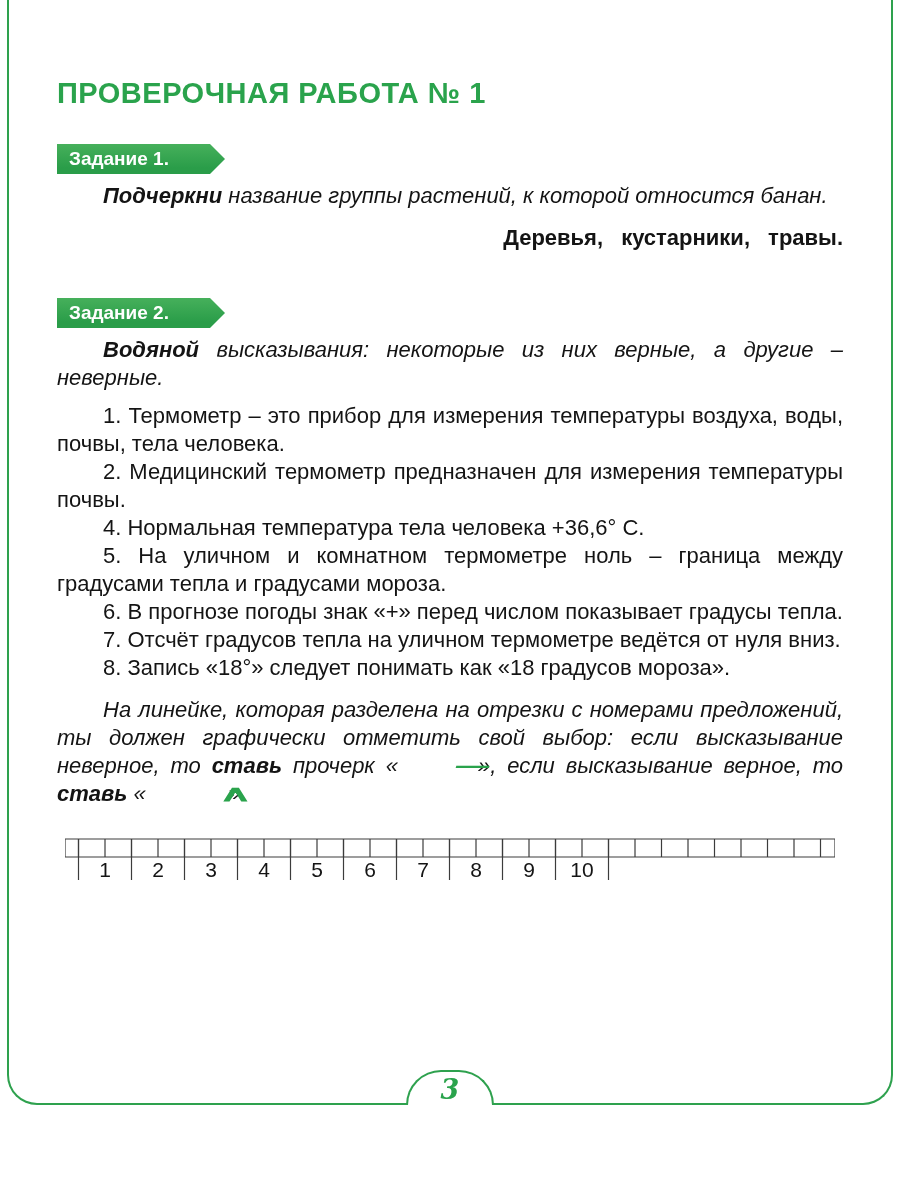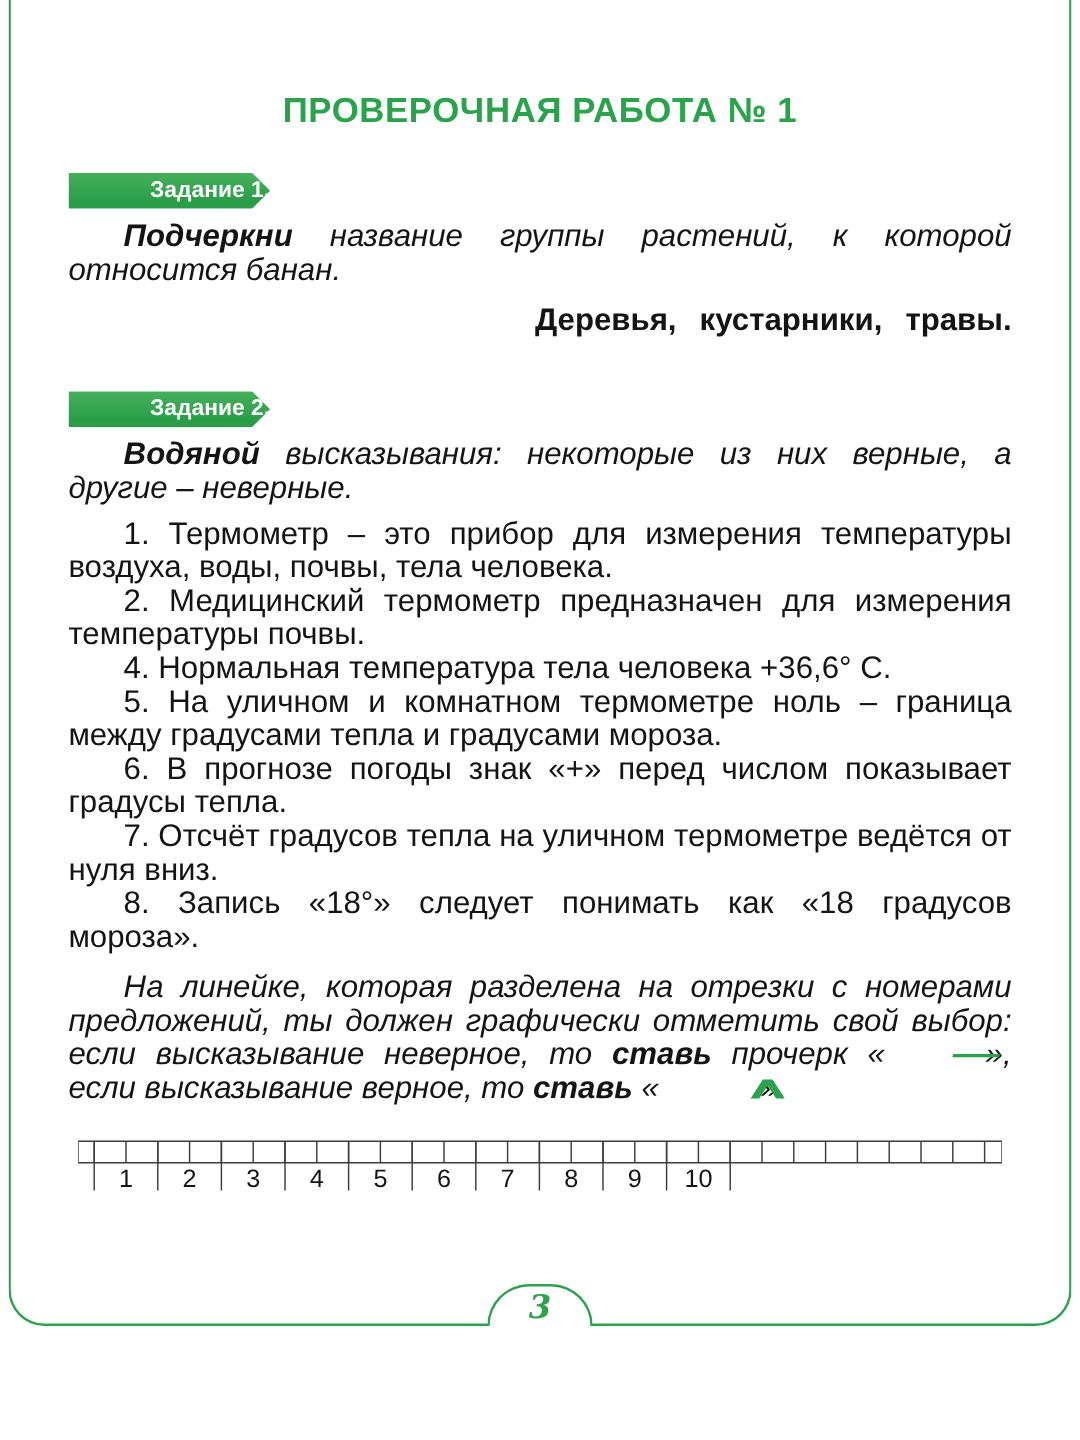--- a/index.html
+++ b/index.html
@@ -15,43 +15,41 @@
     position:absolute;
     left:7px; right:7px; top:-40px; bottom:95px;
     border:2px solid #2ea14e;
     border-top:none;
     border-radius:0 0 30px 30px;
     pointer-events:none;
   }
   .content { padding:0 57px; position:relative; }
   .title {
     margin-top:76px;
-    text-align:center;
     color:#2aa34c;
     font-size:29px;
     font-weight:bold;
     letter-spacing:0.5px;
     line-height:34px;
   }
   .banner {
     margin-top:34px;
     width:168px;
     height:30px;
     display:flex;
     align-items:center;
     padding-left:12px;
     color:#ffffff;
     font-weight:bold;
     font-size:19px;
     background:linear-gradient(180deg,#46b05b 0%, #2a9d49 80%);
     clip-path:polygon(0 0, calc(100% - 15px) 0, 100% 50%, calc(100% - 15px) 100%, 0 100%);
-    justify-content:flex-end;
   }
   .banner2 { margin-top:46px; }
-  p { font-size:26px; line-height:28px; }
+  p { font-size:22px; line-height:28px; }
   .para {
     margin-top:8px;
     text-align:justify;
     text-indent:46px;
     font-style:italic;
   }
   .para b { font-weight:bold; }
   .options {
     margin-top:14px;
     text-align:right;

